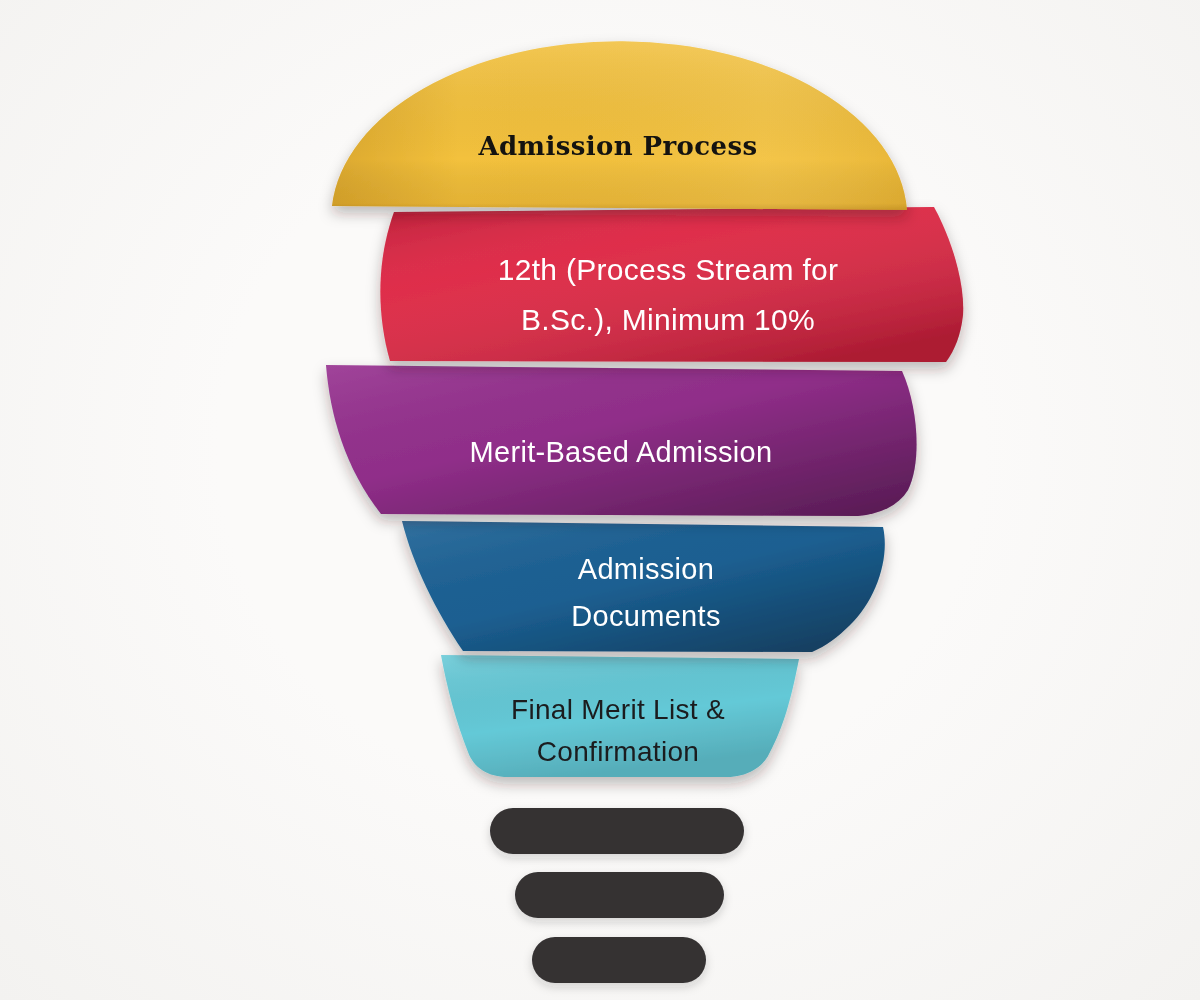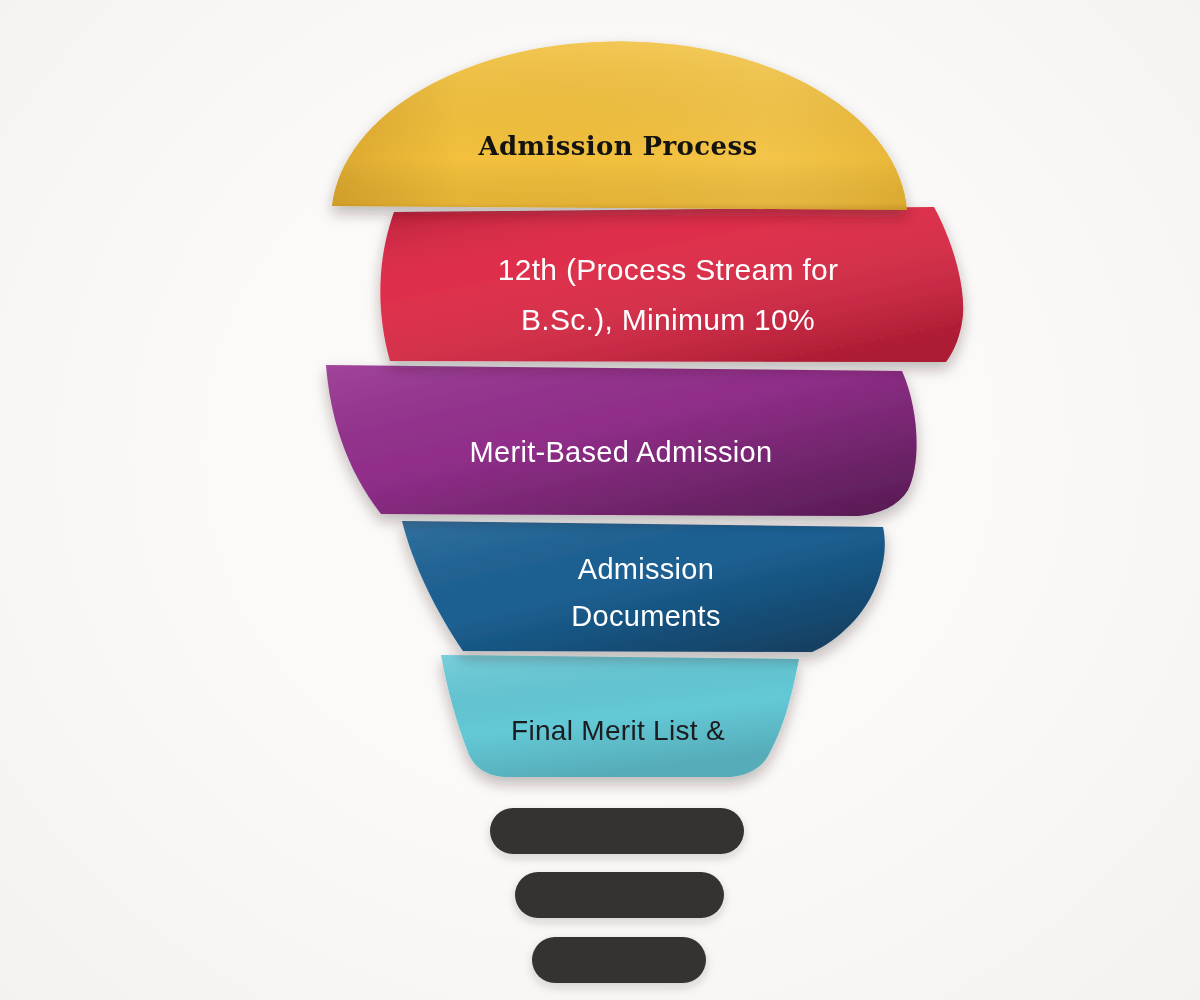--- a/index.html
+++ b/index.html
@@ -158,15 +158,16 @@
     <div>Merit-Based Admission</div>
   </div>
 
   <div class="label label-step3" style="color: rgb(255, 255, 255);">
     <div>Admission</div>
     <div>Documents</div>
   </div>
 
   <div class="label label-step4" style="color: rgb(27, 28, 30);">
     <div>Final Merit List &amp;</div>
+    <div>Confirmation</div>
   </div>
 
 </div>
 
 </body></html>

